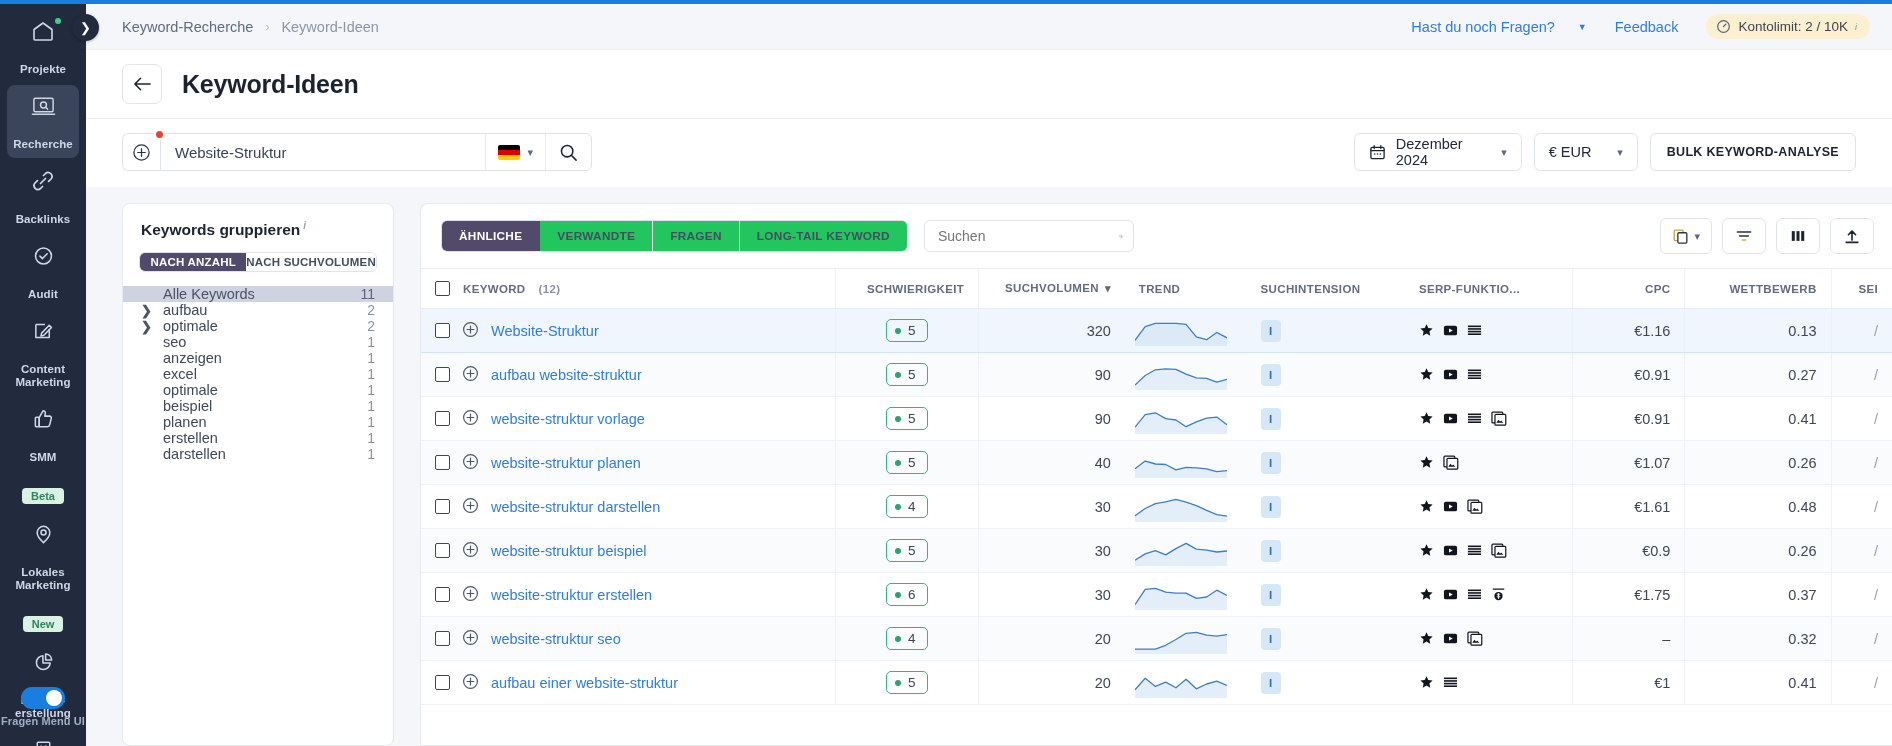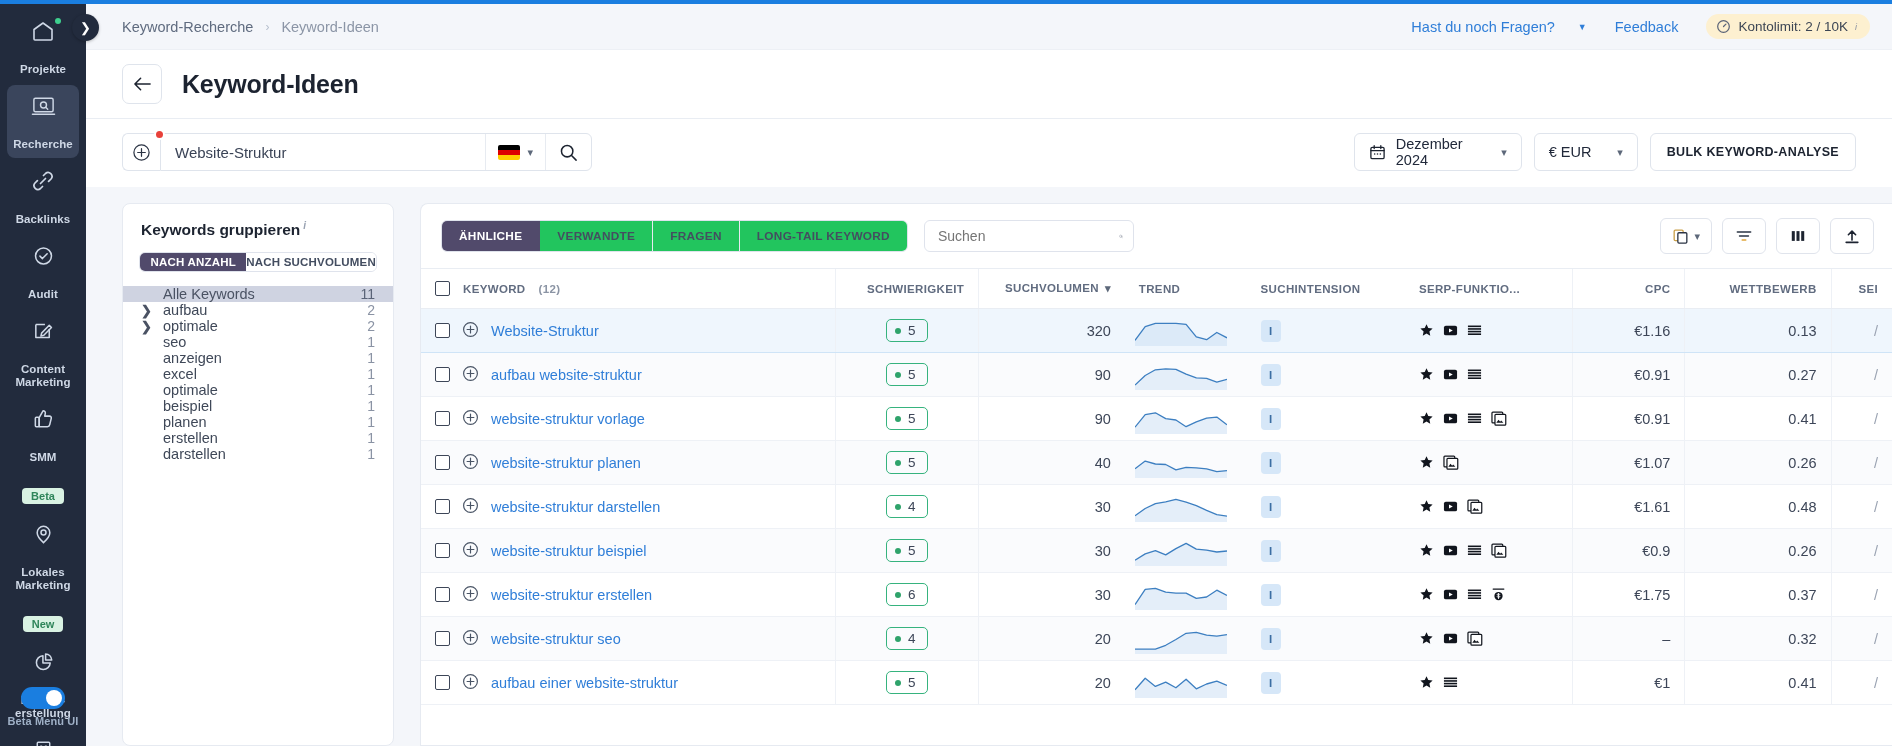--- a/index.html
+++ b/index.html
@@ -367,21 +367,21 @@
           <svg width="23" height="22" viewBox="0 0 24 22" fill="none" stroke="#cfd8e6" stroke-width="1.5">
             <rect x="5.5" y="3" width="13" height="16.5" rx="1"></rect>
             <path d="M8.6 7h2M13.4 7h2M8.6 10.6h2M13.4 10.6h2M8.6 14.2h2M13.4 14.2h2"></path>
           </svg>
         </span>
         <span class="rail-label">Agenturpaket</span>
       </div>
     </div>
   <div id="rail-bottom">
     <div class="toggle"></div>
-    <div class="rail-label">Beta Menü UI</div>
+    <div class="rail-label">Fragen Menü UI</div>
   </div>
 </div>
 <div id="rail-handle">❯</div>
 
 <div id="main">
 
   <div id="topbar">
     <div class="crumbs">
       <span class="crumb">Keyword-Recherche</span>
       <span class="crumb-sep">›</span>

